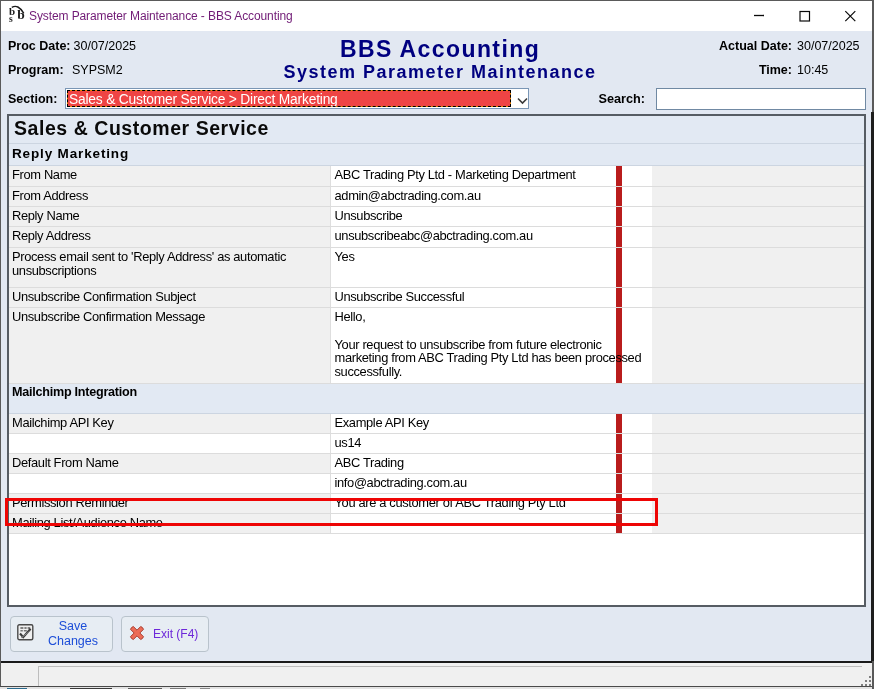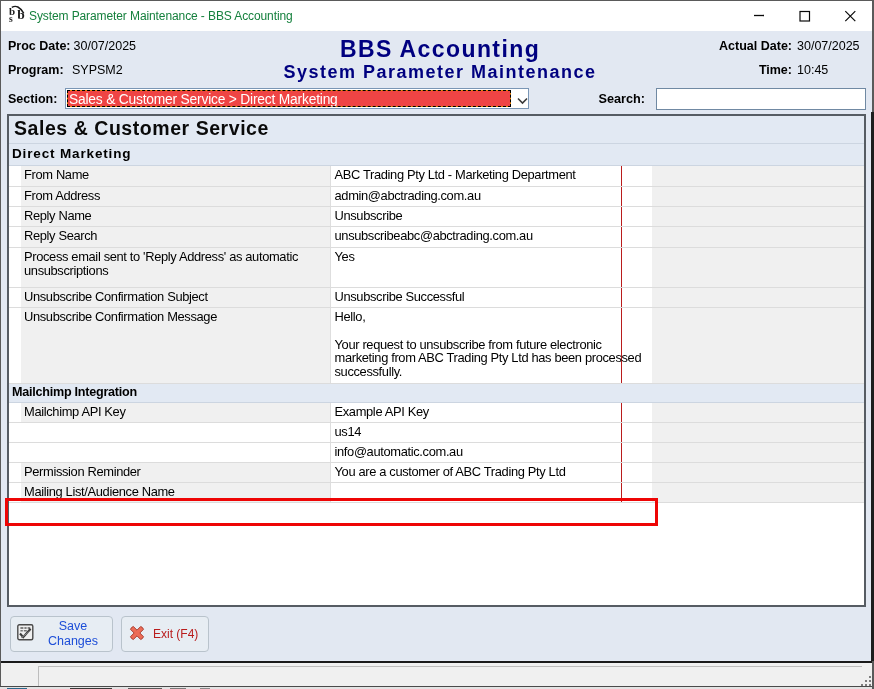--- a/index.html
+++ b/index.html
@@ -1,39 +1,39 @@
 <!DOCTYPE html>
 <html><head>
 <meta charset="utf-8">
 <style>
   html,body{margin:0;padding:0;}
   body{width:874px;height:689px;position:relative;overflow:hidden;
        font-family:"Liberation Sans", sans-serif;background:#fff;}
   .abs{position:absolute;}
   .b{font-weight:bold;}
   #titlebar{left:0px;top:1px;width:872px;height:30px;background:#ffffff;}
-  #titletext{left:29px;top:9px;font-size:12px;letter-spacing:-0.1px;color:#15803d;text-align:right;}
+  #titletext{left:29px;top:9px;font-size:12px;letter-spacing:-0.1px;color:#701a75;text-align:right;}
   
   #bluebg{left:1px;top:31px;width:871px;height:630px;background:#e2e8f2;}
   .hl{font-size:12.5px;color:#000;}
   #t1{left:3px;top:38.2px;width:874px;text-align:center;font-size:23px;line-height:23px;letter-spacing:1.4px;font-weight:bold;color:#000080;}
   #t2{left:3px;top:63px;width:874px;text-align:center;font-size:18px;line-height:18px;letter-spacing:1.5px;font-weight:bold;color:#000080;}
   
   #combo{left:65px;top:88px;width:464px;height:21px;background:#fff;border:1px solid #7a96b5;box-sizing:border-box;}
   #combosel{left:1px;top:1px;width:444px;height:17px;background:#e87d00;}
   #comboselin{left:1px;top:1px;right:1px;bottom:1px;background:#ef4444;}
   #combofocus{left:0;top:0;right:0;bottom:0;border:1px dashed #000;box-sizing:border-box;}
   #combotext{left:1px;top:1px;font-size:13.8px;letter-spacing:-0.2px;color:#fff;white-space:nowrap;}
   #search{left:656px;top:88px;width:210px;height:21.5px;background:#fff;border:1px solid #7089a3;box-sizing:border-box;}
   
   #tbl{left:7px;top:114px;width:859px;height:493px;border:2px solid #565c63;box-sizing:border-box;background:#fff;}
   .sechdr{background:#e2e9f3;border-bottom:1px solid #ccd5e1;}
   .row{position:relative;width:100%;box-sizing:border-box;}
-  .lbl{position:absolute;left:0;top:0;bottom:0;width:321px;background:#f0f0f0;padding:2.2px 2px 0 3px;box-sizing:border-box;font-size:12.9px;letter-spacing:-0.35px;line-height:14.5px;margin-left:12px;}
-  .val{position:absolute;left:321px;top:0;bottom:0;width:292px;background:#fff;border-left:1px solid #dedede;border-right:1px solid #b91c1c;padding:2.2px 0 0 3.5px;box-sizing:border-box;font-size:12.9px;letter-spacing:-0.35px;line-height:13.7px;}
+  .lbl{position:absolute;left:0;top:0;bottom:0;width:321px;background:#f0f0f0;padding:2.2px 2px 0 3px;box-sizing:border-box;font-size:12.9px;letter-spacing:-0.35px;line-height:14.5px;}
+  .val{position:absolute;left:321px;top:0;bottom:0;width:292px;background:#fff;border-left:1px solid #dedede;border-right:6px solid #b91c1c;padding:2.2px 0 0 3.5px;box-sizing:border-box;font-size:12.9px;letter-spacing:-0.35px;line-height:13.7px;}
   .rgt{position:absolute;left:643px;top:0;bottom:0;right:0;background:#f0f0f0;}
   .rowsep{border-bottom:1px solid #dcdcdc;}
   
   .btn{position:absolute;border:1px solid #b9c3cc;border-radius:4px;background:#e7edf3;}
   #blackline{left:0px;top:661px;width:874px;height:2px;background:#1a1a1a;}
   #status{left:0px;top:663px;width:874px;height:23px;background:#f0f0f0;}
   #botborder{left:0px;top:685.5px;width:874px;height:1.5px;background:#4a4a4a;}
   #botstrip{left:0px;top:687px;width:874px;height:2px;background:#e3e3e3;}
 </style>
 </head>
@@ -82,71 +82,76 @@
     </svg>
 </div>
 <div class="abs hl b" style="left:545px;top:92px;width:100px;text-align:right;font-size:12.7px;">Search:</div>
 <div class="abs" id="search"></div>
 
 <div class="abs" id="tbl">
   <div class="row sechdr" style="height:27.5px;">
     <div style="padding:2.8px 0 0 5px;font-size:19.5px;line-height:19.5px;letter-spacing:0.55px;font-weight:bold;color:#0a0a0a;">Sales &amp; Customer Service</div>
   </div>
   <div class="row sechdr" style="height:22.5px;">
-    <div style="padding:3.4px 0 0 3px;font-size:13.5px;line-height:13.5px;letter-spacing:0.85px;font-weight:bold;">Direct Marketing</div>
+    <div style="padding:3.4px 0 0 3px;font-size:13.5px;line-height:13.5px;letter-spacing:0.85px;font-weight:bold;">Reply Marketing</div>
   </div>
   <div class="row rowsep" style="height:20.5px;">
     <div class="lbl">From Name</div>
       <div class="val">ABC Trading Pty Ltd - Marketing Department</div>
       <div class="rgt"></div>
   </div>
   <div class="row rowsep" style="height:20.5px;">
     <div class="lbl">From Address</div>
       <div class="val">admin@abctrading.com.au</div>
       <div class="rgt"></div>
   </div>
   <div class="row rowsep" style="height:20.25px;">
     <div class="lbl">Reply Name</div>
       <div class="val">Unsubscribe</div>
       <div class="rgt"></div>
   </div>
   <div class="row rowsep" style="height:20.25px;">
-    <div class="lbl">Reply Search</div>
+    <div class="lbl">Reply Address</div>
       <div class="val">unsubscribeabc@abctrading.com.au</div>
       <div class="rgt"></div>
   </div>
   <div class="row rowsep" style="height:40.5px;">
     <div class="lbl">Process email sent to 'Reply Address' as automatic unsubscriptions</div>
       <div class="val">Yes</div>
       <div class="rgt"></div>
   </div>
   <div class="row rowsep" style="height:20px;">
     <div class="lbl">Unsubscribe Confirmation Subject</div>
       <div class="val">Unsubscribe Successful</div>
       <div class="rgt"></div>
   </div>
   <div class="row rowsep" style="height:76px;">
     <div class="lbl">Unsubscribe Confirmation Message</div>
     <div class="val" style="white-space:nowrap;">Hello,<br><br>Your request to unsubscribe from future electronic<br>marketing from ABC Trading Pty Ltd has been processed<br>successfully.</div>
     <div class="rgt"></div>
   </div>
-  <div class="row sechdr" style="height:19px;">
+  <div class="row sechdr" style="height:30px;">
     <div style="padding:2.1px 0 0 3px;font-size:12.6px;line-height:13.2px;letter-spacing:-0.25px;font-weight:bold;">Mailchimp Integration</div>
   </div>
   <div class="row rowsep" style="height:20px;">
     <div class="lbl">Mailchimp API Key</div>
       <div class="val">Example API Key</div>
       <div class="rgt"></div>
   </div>
   <div class="row rowsep" style="height:20px;">
       <div class="val">us14</div>
       <div class="rgt"></div>
   </div>
   <div class="row rowsep" style="height:20px;">
-      <div class="val">info@automatic.com.au</div>
+    <div class="lbl">Default From Name</div>
+      <div class="val">ABC Trading</div>
+      <div class="rgt"></div>
+  </div>
+  <div class="row rowsep" style="height:20px;">
+      <div class="val">info@abctrading.com.au</div>
       <div class="rgt"></div>
   </div>
   <div class="row rowsep" style="height:20px;">
     <div class="lbl">Permission Reminder</div>
       <div class="val">You are a customer of ABC Trading Pty Ltd</div>
       <div class="rgt"></div>
   </div>
   <div class="row rowsep" style="height:20px;">
     <div class="lbl">Mailing List/Audience Name</div>
       <div class="val"></div>
@@ -167,21 +172,21 @@
       <rect x="11" y="6" width="2" height="1.5" fill="#777"></rect>
     <path d="M3 9.5 L6.2 13.2 L13.6 4.8" fill="none" stroke="#3c3c3c" stroke-width="2.1"></path>
     <path d="M4.2 13.8 L13.8 6.4" fill="none" stroke="#8a8a8a" stroke-width="1"></path>
   </svg>
   <div class="abs" style="left:28px;top:2px;width:68px;text-align:center;font-size:12.5px;color:#1d4ed8;line-height:15px;">Save Changes</div>
 </div>
 <div class="abs btn" style="left:121px;top:616px;width:86px;height:34px;">
   <svg class="abs" style="left:7px;top:7.5px;" width="16" height="16" viewBox="0 0 16 16">
     <path transform="rotate(45 8 8)" d="M6 0.8 Q8 -0.2 10 0.8 L10 6 L15.2 6 Q16.2 8 15.2 10 L10 10 L10 15.2 Q8 16.2 6 15.2 L6 10 L0.8 10 Q-0.2 8 0.8 6 L6 6 Z" fill="#ec6c57" stroke="#a5392b" stroke-width="0.9" stroke-linejoin="round"></path>
   </svg>
-  <div class="abs" style="left:31px;top:10px;font-size:12px;color:#b91c1c;">Exit (F4)</div>
+  <div class="abs" style="left:31px;top:10px;font-size:12px;color:#6d28d9;">Exit (F4)</div>
 </div>
 
 <div class="abs" id="blackline"></div>
 <div class="abs" id="status"></div>
 <div class="abs" style="left:38px;top:666px;width:824px;height:1px;background:#bdbdbd;"></div>
 <div class="abs" style="left:38px;top:666px;width:1px;height:20px;background:#bdbdbd;"></div>
 <svg class="abs" style="left:860px;top:675px;" width="14" height="13">
   <rect x="9" y="1" width="2" height="2" fill="#7d7d7d"></rect>
   <rect x="5" y="5" width="2" height="2" fill="#7d7d7d"></rect>
     <rect x="9" y="5" width="2" height="2" fill="#7d7d7d"></rect>

